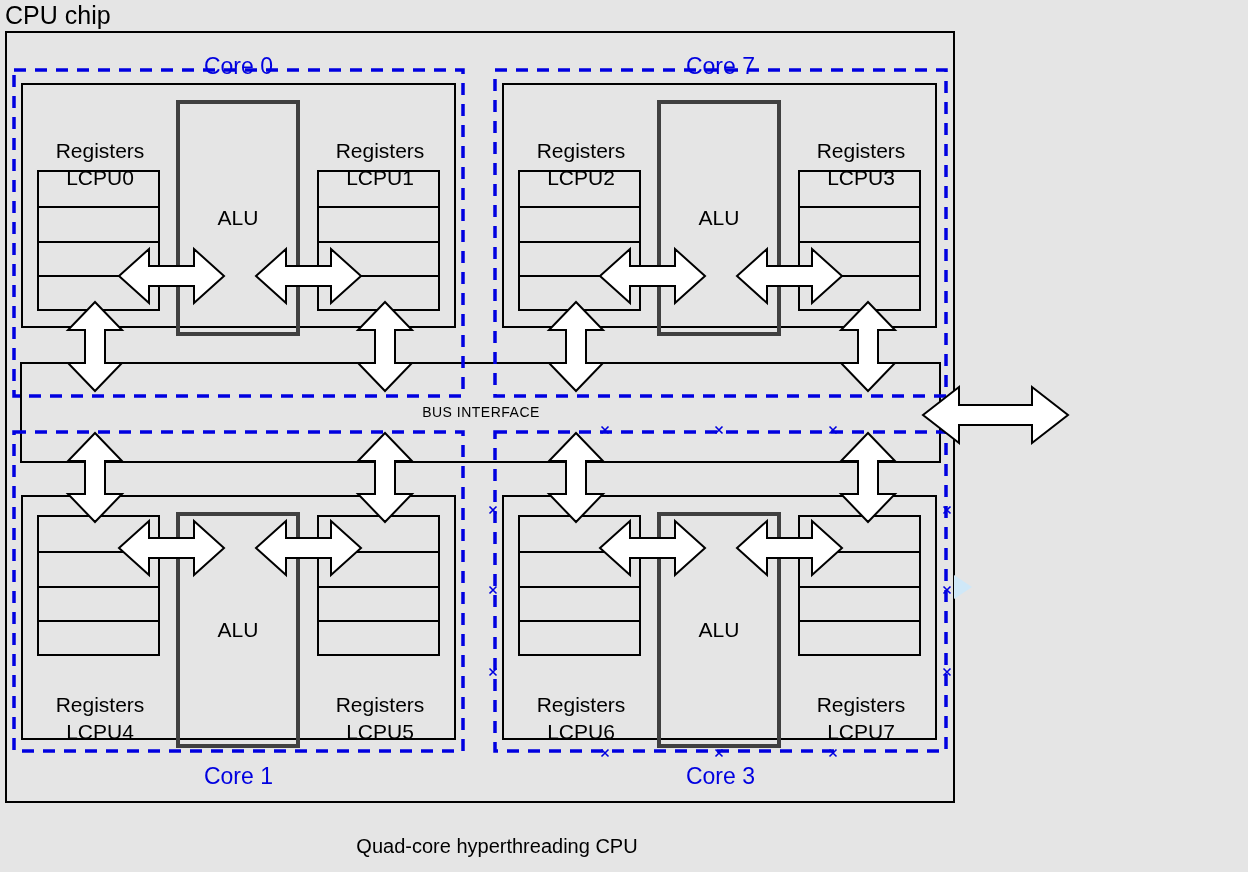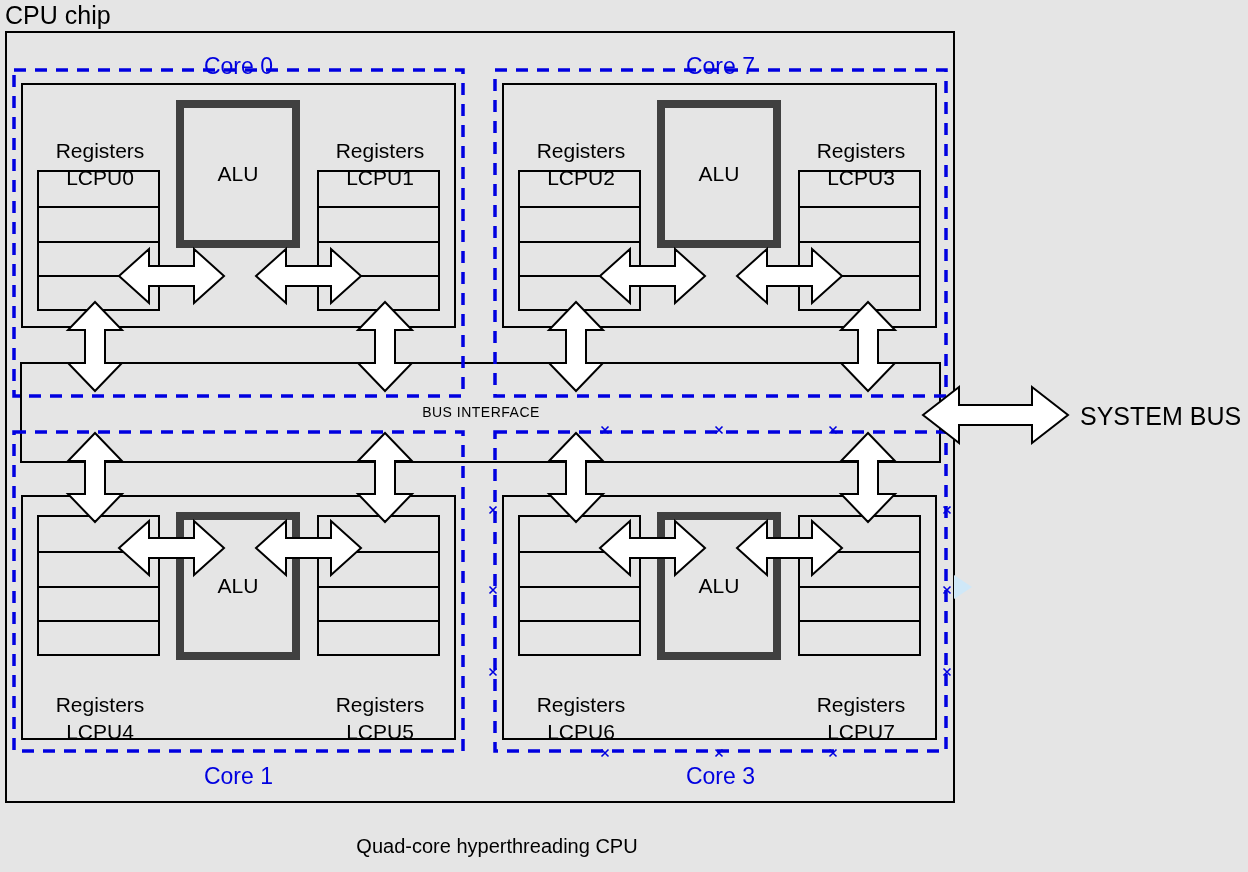--- a/index.html
+++ b/index.html
@@ -26,21 +26,21 @@
   svg.dash{position:absolute;left:0;}
   .top svg.dash{top:68px;}
   .bot svg.dash{top:430px;}
   svg.dash rect{fill:none;stroke:#0000e0;stroke-width:3.5px;stroke-dasharray:12 9;}
   .core-label{left:0;width:100%;text-align:center;font-size:23px;white-space:nowrap;}
   .top .core-label{top:42px;margin-top:11px;}
   .bot .core-label{top:763px;}
   .core-box{left:9px;width:435px;height:245px;border:2px solid #000;}
   .top .core-box{top:83px;}
   .bot .core-box{top:495px;}
-  .alu{left:164px;width:124px;height:148px;border:8px solid #404040;display:flex;align-items:center;justify-content:center;font-size:21px;}
+  .alu{left:164px;width:124px;height:236px;border:4px solid #404040;display:flex;align-items:center;justify-content:center;font-size:21px;}
   .top .alu{top:100px;}
   .bot .alu{top:512px;}
   .reg{width:123px;height:141px;border:2px solid #000;display:grid;grid-template-rows:repeat(4,1fr);}
   .reg.left{left:25px;}
   .reg.right{left:305px;}
   .top .reg{top:170px;}
   .bot .reg{top:515px;}
   .reg > div{border-top:2px solid #000;}
   .reg > div:first-child{border-top:none;}
   .reg-label{width:150px;text-align:center;font-size:21px;line-height:27px;white-space:nowrap;margin-top:24px;}
@@ -55,21 +55,20 @@
 </style>
 </head>
 <body>
 
 <div class="stage">
 
   <div class="abs chip-label">CPU chip</div>
   <div class="abs chip"></div>
   <div class="abs bus-box"></div>
   <div class="abs bus-label">BUS INTERFACE</div>
-  <div class="abs sysbus-label">SYSTEM BUS</div>
   <div class="abs caption">Quad-core hyperthreading CPU</div>
 
   <div class="core c0 top">
     <svg class="dash" width="453" height="330">
         <rect x="2" y="2" width="449" height="326"></rect>
       </svg>
     <div class="abs core-label blue">Core 0</div>
     <div class="abs core-box"></div>
     <div class="abs alu">
         <span>ALU</span>

